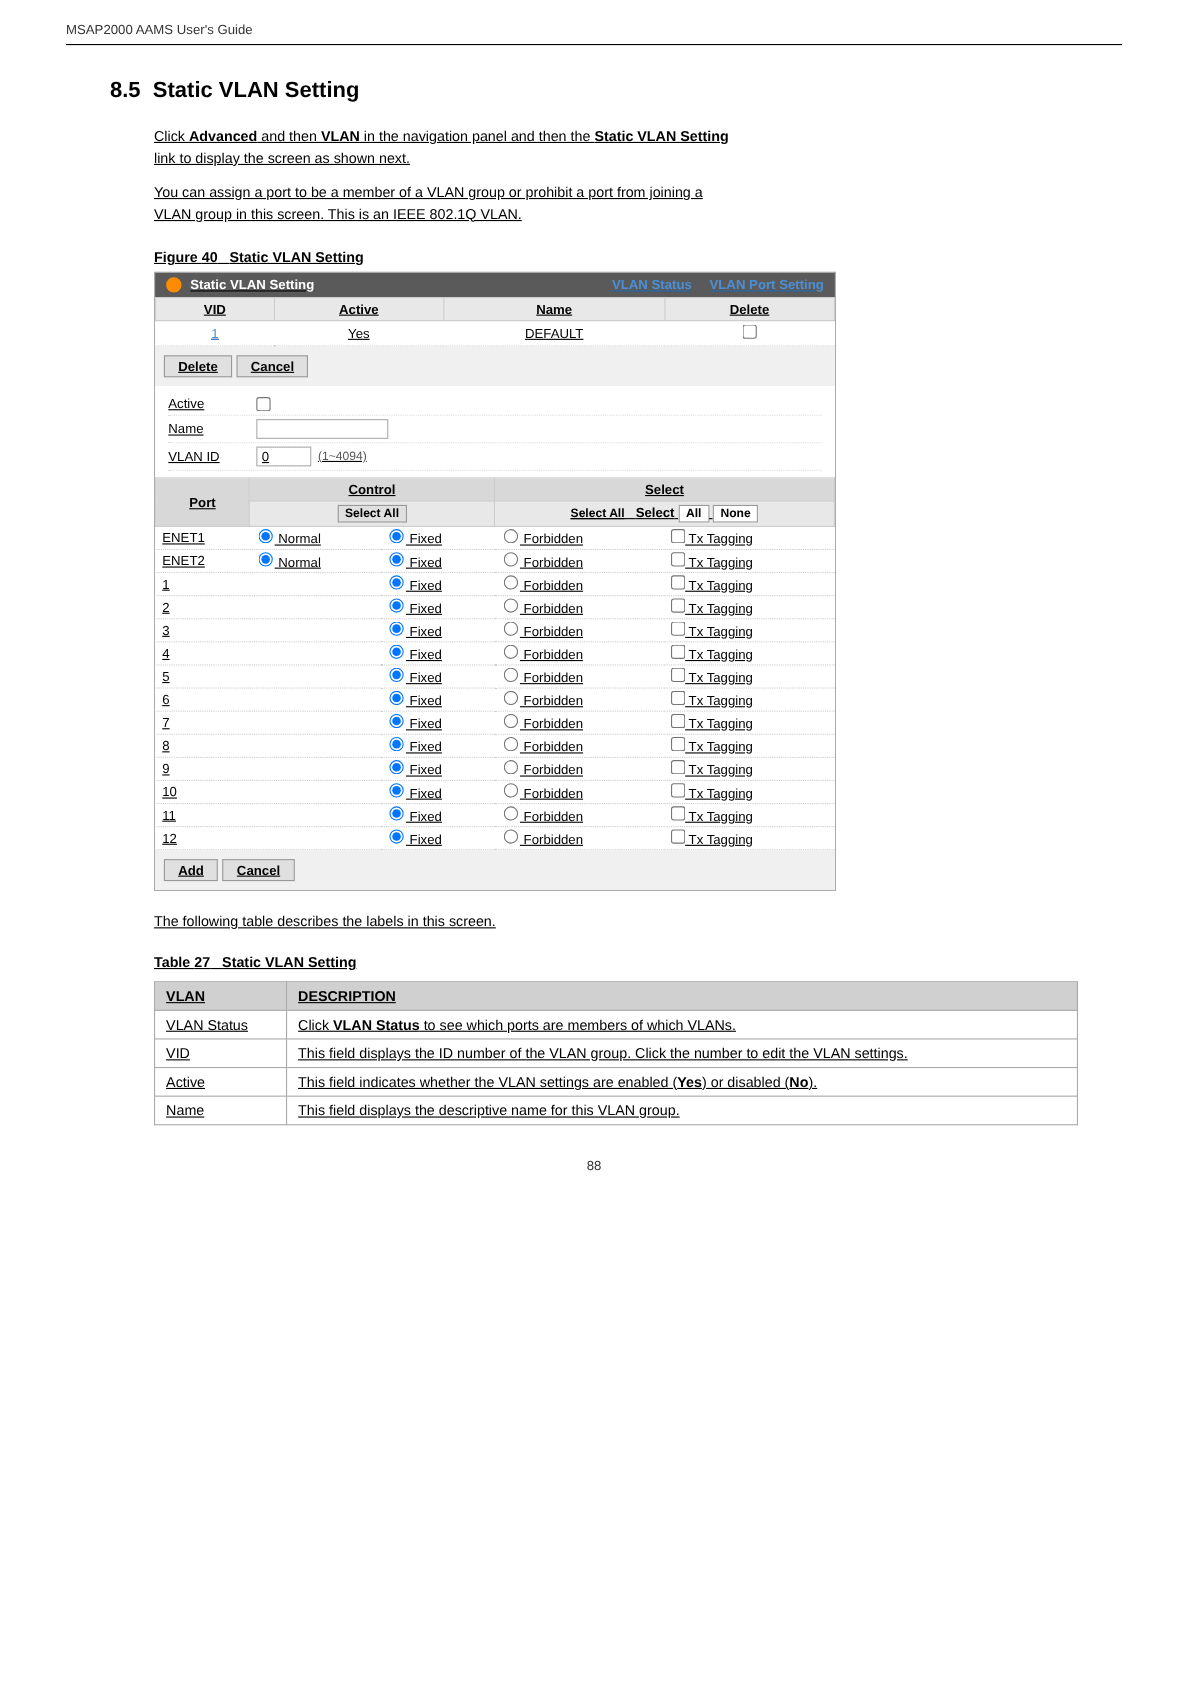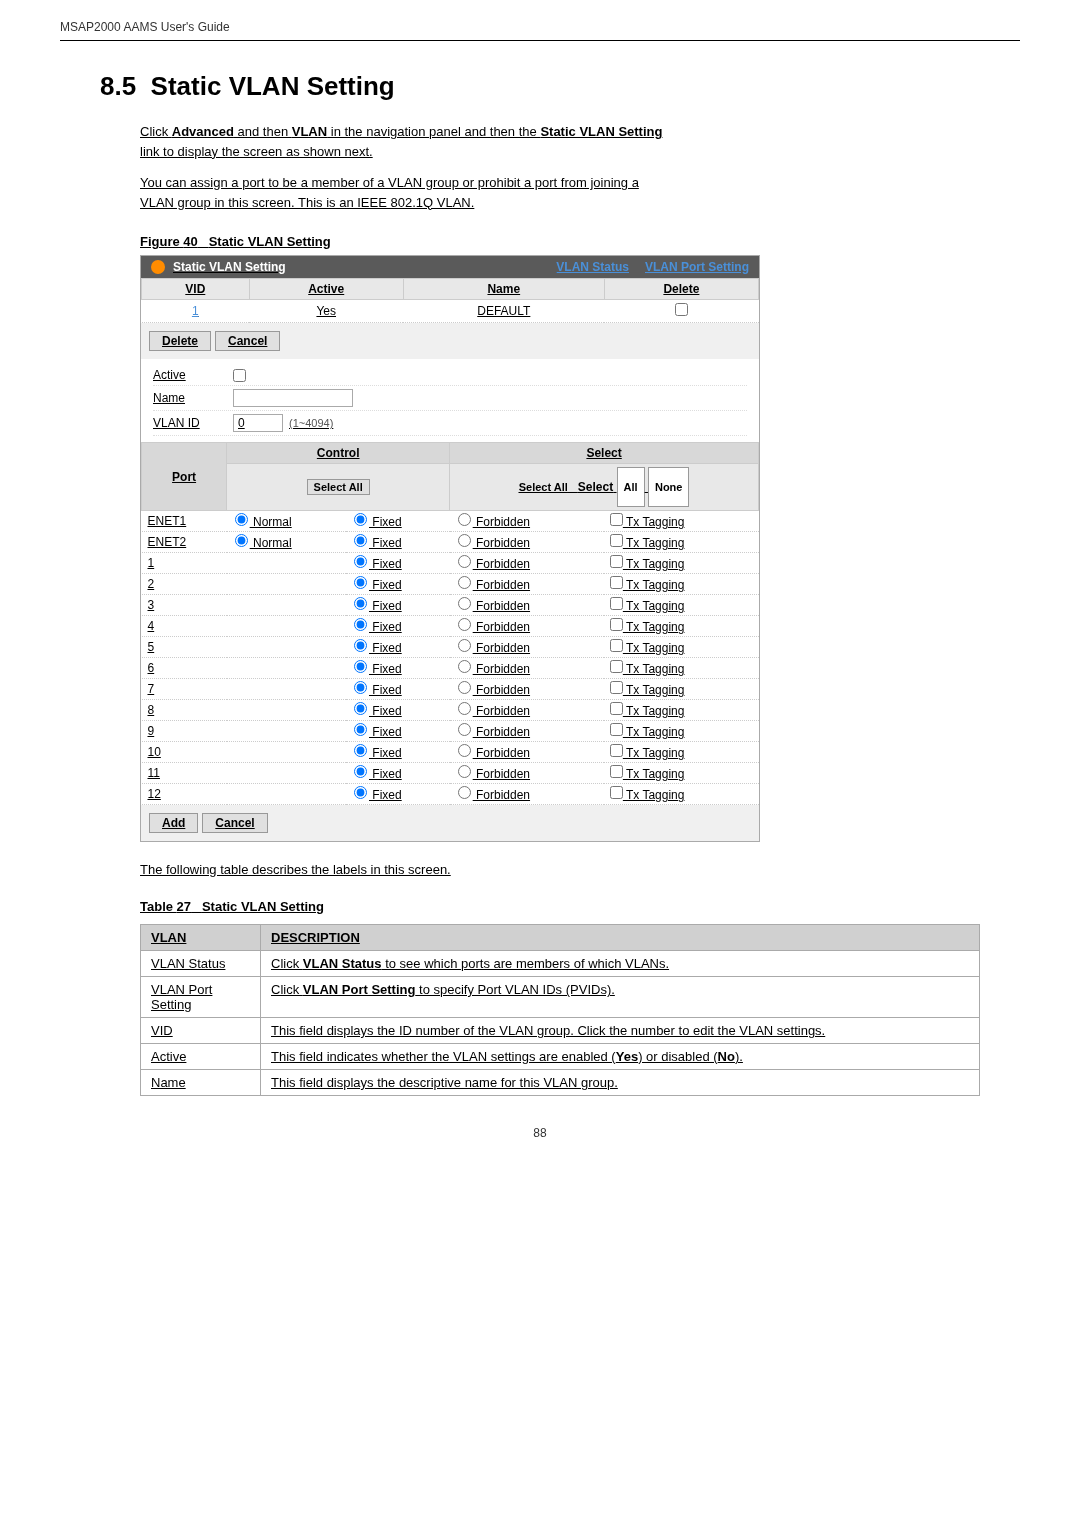--- a/index.html
+++ b/index.html
@@ -13,21 +13,21 @@
       padding: 20px 60px 40px 60px;
     }
     .page-header {
       font-size: 12px;
       color: #333;
       border-bottom: 1px solid #000;
       padding-bottom: 6px;
       margin-bottom: 30px;
     }
     h1 {
-      font-size: 26px;
+      font-size: 20px;
       font-weight: bold;
       margin-bottom: 20px;
       margin-left: 40px;
     }
     .content {
       margin-left: 80px;
       margin-right: 40px;
       text-decoration: underline;
     }
     .intro-text {
@@ -166,21 +166,21 @@
     }
     .select-all-btn {
       padding: 1px 6px;
       background: #e0e0e0;
       border: 1px solid #999;
       cursor: pointer;
       font-size: 11px;
       font-weight: bold;
     }
     .tag-btn {
-      padding: 13px 6px;
+      padding: 1px 6px;
       border: 1px solid #999;
       cursor: pointer;
       font-size: 11px;
       font-weight: bold;
     }
     .tag-btn-all { background: #fff; }
     .tag-btn-none { background: #ffffff; }
     .radio-input { margin: 0 2px; }
     
     .desc-table {
@@ -430,26 +430,20 @@
       </tr>
     </thead>
     <tbody>
       <tr>
         <td>VLAN Status</td>
         <td>
           Click <b>VLAN Status</b> to see which ports are members of which VLANs.
         </td>
       </tr>
       <tr>
-        <td>VLAN Port<br>Setting</td>
-        <td>
-          Click <b>VLAN Port Setting</b> to specify Port VLAN IDs (PVIDs).
-        </td>
-      </tr>
-      <tr>
         <td>VID</td>
         <td>
           This field displays the ID number of the VLAN group. Click the number to edit the VLAN settings.
         </td>
       </tr>
       <tr>
         <td>Active</td>
         <td>
           This field indicates whether the VLAN settings are enabled (<b>Yes</b>) or disabled (<b>No</b>).
         </td>

